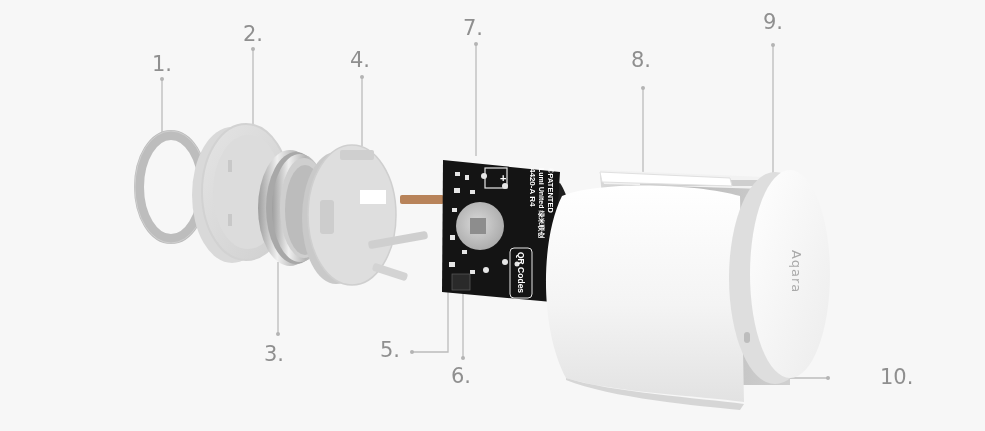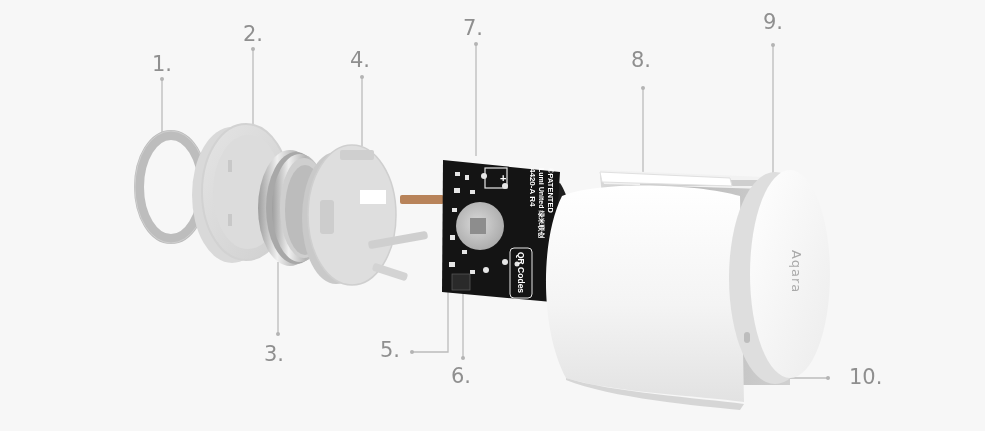--- a/index.html
+++ b/index.html
@@ -185,15 +185,15 @@
 
   <div class="callout" style="left:152px; top:54px;">1.</div>
   <div class="callout" style="left:243px; top:24px;">2.</div>
   <div class="callout" style="left:264px; top:344px;">3.</div>
   <div class="callout" style="left:350px; top:50px;">4.</div>
   <div class="callout" style="left:380px; top:340px;">5.</div>
   <div class="callout" style="left:451px; top:366px;">6.</div>
   <div class="callout" style="left:463px; top:18px;">7.</div>
   <div class="callout" style="left:631px; top:50px;">8.</div>
   <div class="callout" style="left:763px; top:12px;">9.</div>
-  <div class="callout" style="left:849px; top:367px;">10.</div>
+  <div class="callout" style="left:880px; top:367px;">10.</div>
 
 </div>
 
 </body></html>

